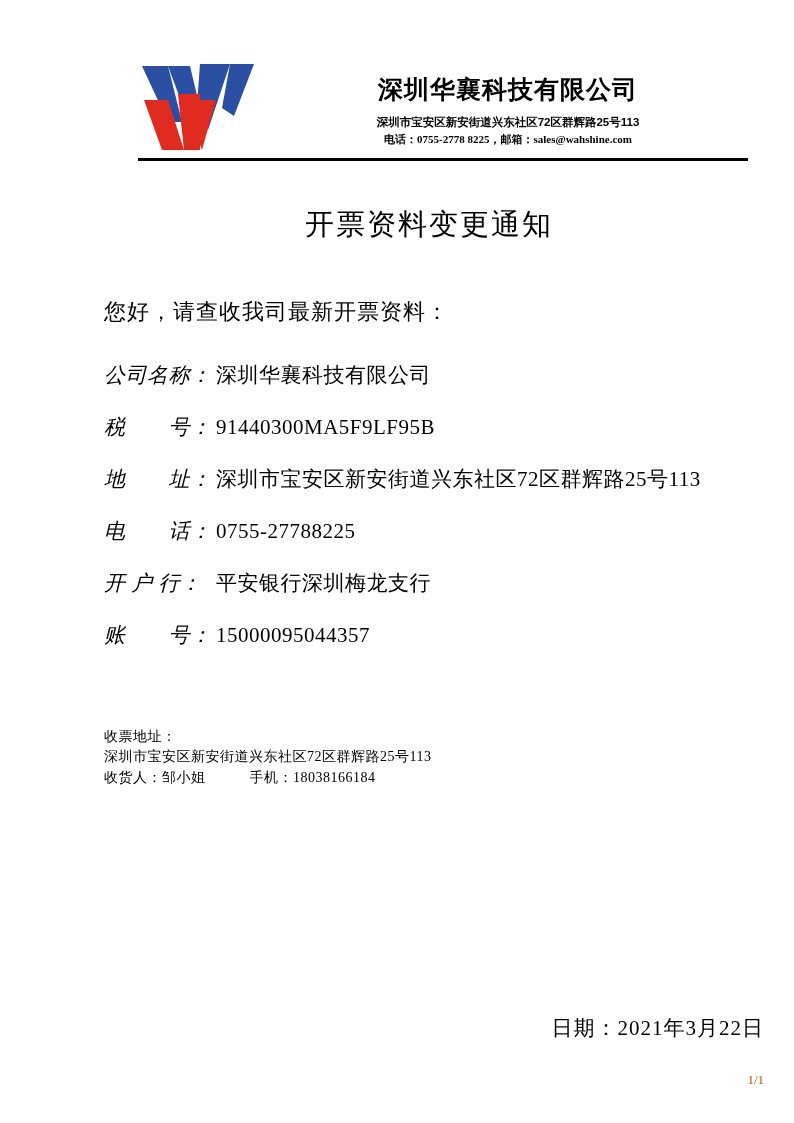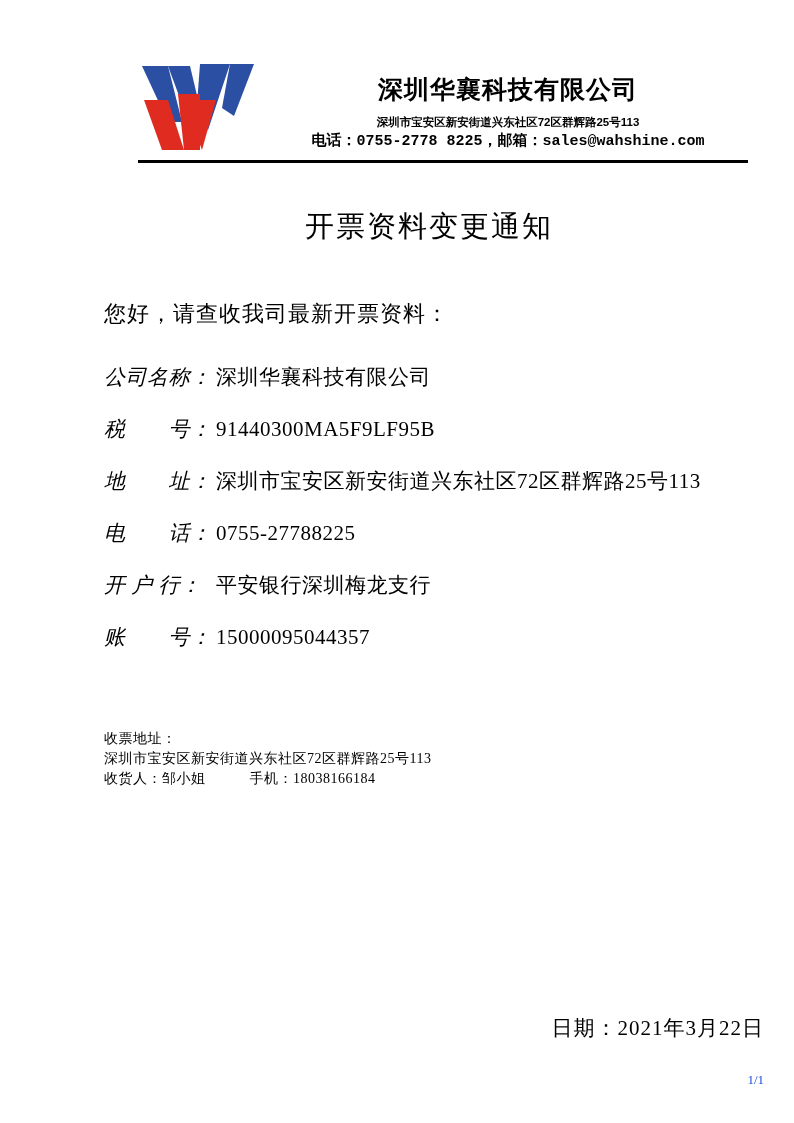--- a/index.html
+++ b/index.html
@@ -56,23 +56,23 @@
     line-height: 1.2;
   }
   .company-addr {
     font-family: "Liberation Sans", sans-serif;
     font-weight: bold;
     font-size: 11.5px;
     margin-top: 10px;
     line-height: 1.5;
   }
   .company-contact {
-    font-family: Liberation Mono, monospace;
+    font-family: Liberation Serif, serif;
     font-weight: bold;
-    font-size: 15px;
+    font-size: 11px;
     line-height: 1.5;
   }
 
   .rule {
     margin: 6px 62px 0 90px;
     border-top: 3px solid #000;
   }
 
   
   .doc-title {
@@ -128,21 +128,21 @@
     letter-spacing: 1px;
   }
 
   
   .page-num {
     position: absolute;
     right: 62px;
     top: 1072px;
     font-size: 13px;
     font-family: "Liberation Serif", serif;
-    color: #1d4ed8;
+    color: #a16207;
   }
 </style>
 </head>
 <body>
 
 <div class="page">
 
   <div class="letterhead">
 
     <div class="logo-wrap">

